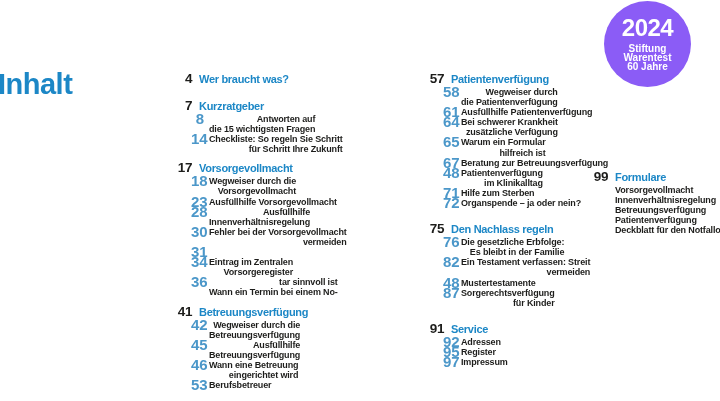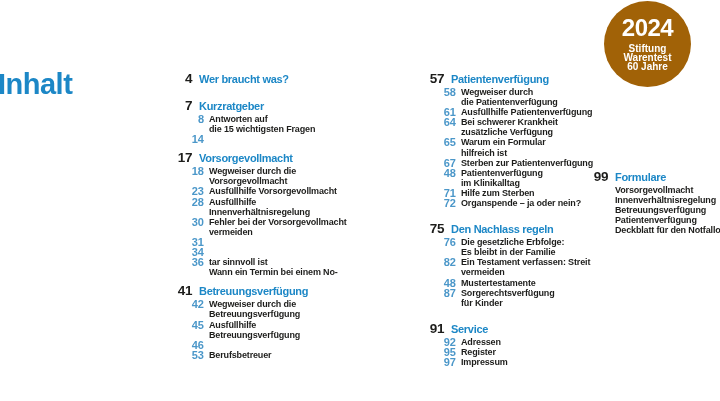--- a/index.html
+++ b/index.html
@@ -16,21 +16,21 @@
   .page-title {
     position:absolute; left:-2px; top:68px;
     font-size:29px; font-weight:bold; color:#1c87c6;
     letter-spacing:-0.5px; line-height:32px;
   }
 
   
   .badge {
     position:absolute; left:604px; top:1px;
     width:87px; height:86px; border-radius:50%;
-    background:#a16207; color:#ffffff; text-align:center;
+    background:#8b5cf6; color:#ffffff; text-align:center;
   }
   .badge-year {
     font-size:24px; font-weight:bold; line-height:26px;
     margin-top:14px; letter-spacing:-0.5px;
   }
   .badge-line { font-size:10px; font-weight:bold; line-height:9px; }
   .badge-line.first { margin-top:3px; }
 
   
   .col { position:absolute; }
@@ -45,24 +45,24 @@
   .sec-head { display:flex; gap:7px; line-height:14px; margin-bottom:1px; align-items:baseline; }
   .sec-num {
     width:22px; flex:none; text-align:right;
     font-size:13.5px; font-weight:bold; color:#1d1d1b; letter-spacing:-0.4px;
   }
   .sec-title { font-size:11px; font-weight:bold; color:#1c87c6; letter-spacing:-0.3px; }
 
   .entry { display:flex; gap:5px; padding-left:21px; }
   .e-num {
     width:13px; flex:none; text-align:right;
-    font-size:11px; font-weight:bold; color:#4b97c9; line-height:10.1px;
+    font-size:15px; font-weight:bold; color:#4b97c9; line-height:10.1px;
   }
   .e-lines { font-size:9px; font-weight:bold; color:#1d1d1b; line-height:10.1px; letter-spacing:-0.15px; }
-  .e-line { white-space:nowrap; }
+  .e-line { white-space:nowrap;text-align:right; }
 
   .plain-lines { margin-left:29px; }
   .plain-line {
     font-size:9px; font-weight:bold; color:#1d1d1b;
     line-height:10.1px; letter-spacing:-0.15px; white-space:nowrap;
   }
 </style>
 </head>
 <body>
 
@@ -90,20 +90,24 @@
         </div>
         <div class="entry">
           <span class="e-num">8</span>
           <span class="e-lines">
             <div class="e-line">Antworten auf</div>
             <div class="e-line">die 15 wichtigsten Fragen</div>
           </span>
         </div>
         <div class="entry">
           <span class="e-num">14</span>
+          <span class="e-lines">
+            <div class="e-line">Checkliste: So regeln Sie Schritt</div>
+            <div class="e-line">für Schritt Ihre Zukunft</div>
+          </span>
         </div>
       </div>
       <div class="section">
         <div class="sec-head">
           <span class="sec-num">17</span>
           <span class="sec-title">Vorsorgevollmacht</span>
         </div>
         <div class="entry">
           <span class="e-num">18</span>
           <span class="e-lines">
@@ -129,20 +133,24 @@
           <span class="e-lines">
             <div class="e-line">Fehler bei der Vorsorgevollmacht</div>
             <div class="e-line">vermeiden</div>
           </span>
         </div>
         <div class="entry">
           <span class="e-num">31</span>
         </div>
         <div class="entry">
           <span class="e-num">34</span>
+          <span class="e-lines">
+            <div class="e-line">Eintrag im Zentralen</div>
+            <div class="e-line">Vorsorgeregister</div>
+          </span>
         </div>
         <div class="entry">
           <span class="e-num">36</span>
           <span class="e-lines">
             <div class="e-line">tar sinnvoll ist</div>
             <div class="e-line">Wann ein Termin bei einem No-</div>
           </span>
         </div>
       </div>
       <div class="section">
@@ -159,20 +167,24 @@
         </div>
         <div class="entry">
           <span class="e-num">45</span>
           <span class="e-lines">
             <div class="e-line">Ausfüllhilfe</div>
             <div class="e-line">Betreuungsverfügung</div>
           </span>
         </div>
         <div class="entry">
           <span class="e-num">46</span>
+          <span class="e-lines">
+            <div class="e-line">Wann eine Betreuung</div>
+            <div class="e-line">eingerichtet wird</div>
+          </span>
         </div>
         <div class="entry">
           <span class="e-num">53</span>
           <span class="e-lines">
             <div class="e-line">Berufsbetreuer</div>
           </span>
         </div>
       </div>
     </div>
   <div class="col" id="col-1">
@@ -204,21 +216,21 @@
         <div class="entry">
           <span class="e-num">65</span>
           <span class="e-lines">
             <div class="e-line">Warum ein Formular</div>
             <div class="e-line">hilfreich ist</div>
           </span>
         </div>
         <div class="entry">
           <span class="e-num">67</span>
           <span class="e-lines">
-            <div class="e-line">Sterben zur Patientenverfügung</div>
+            <div class="e-line">Beratung zur Betreuungsverfügung</div>
           </span>
         </div>
         <div class="entry">
           <span class="e-num">48</span>
           <span class="e-lines">
             <div class="e-line">Patientenverfügung</div>
             <div class="e-line">im Klinikalltag</div>
           </span>
         </div>
         <div class="entry">

